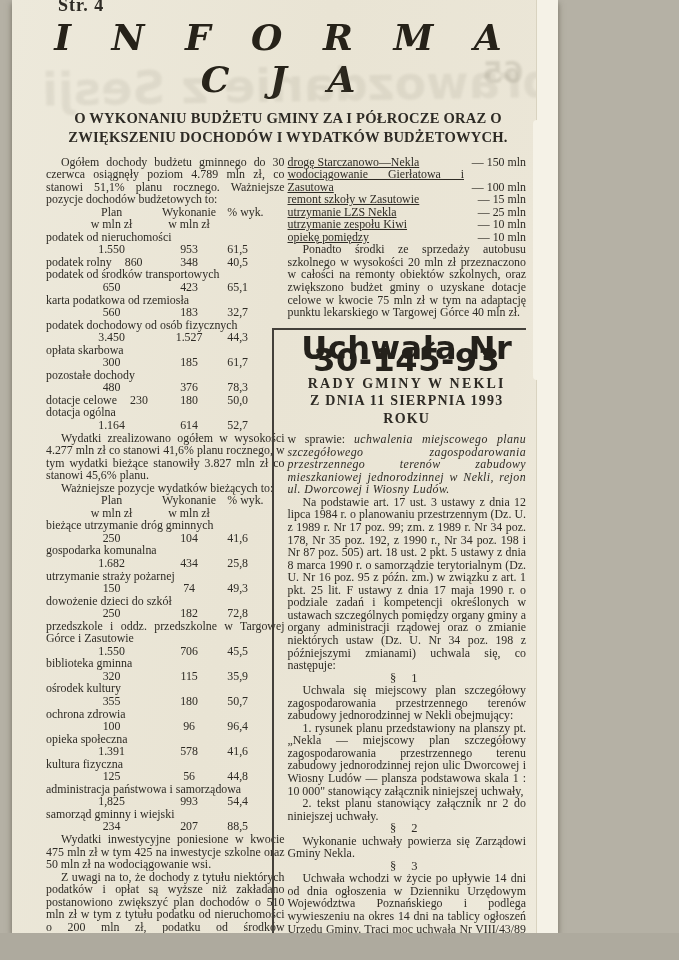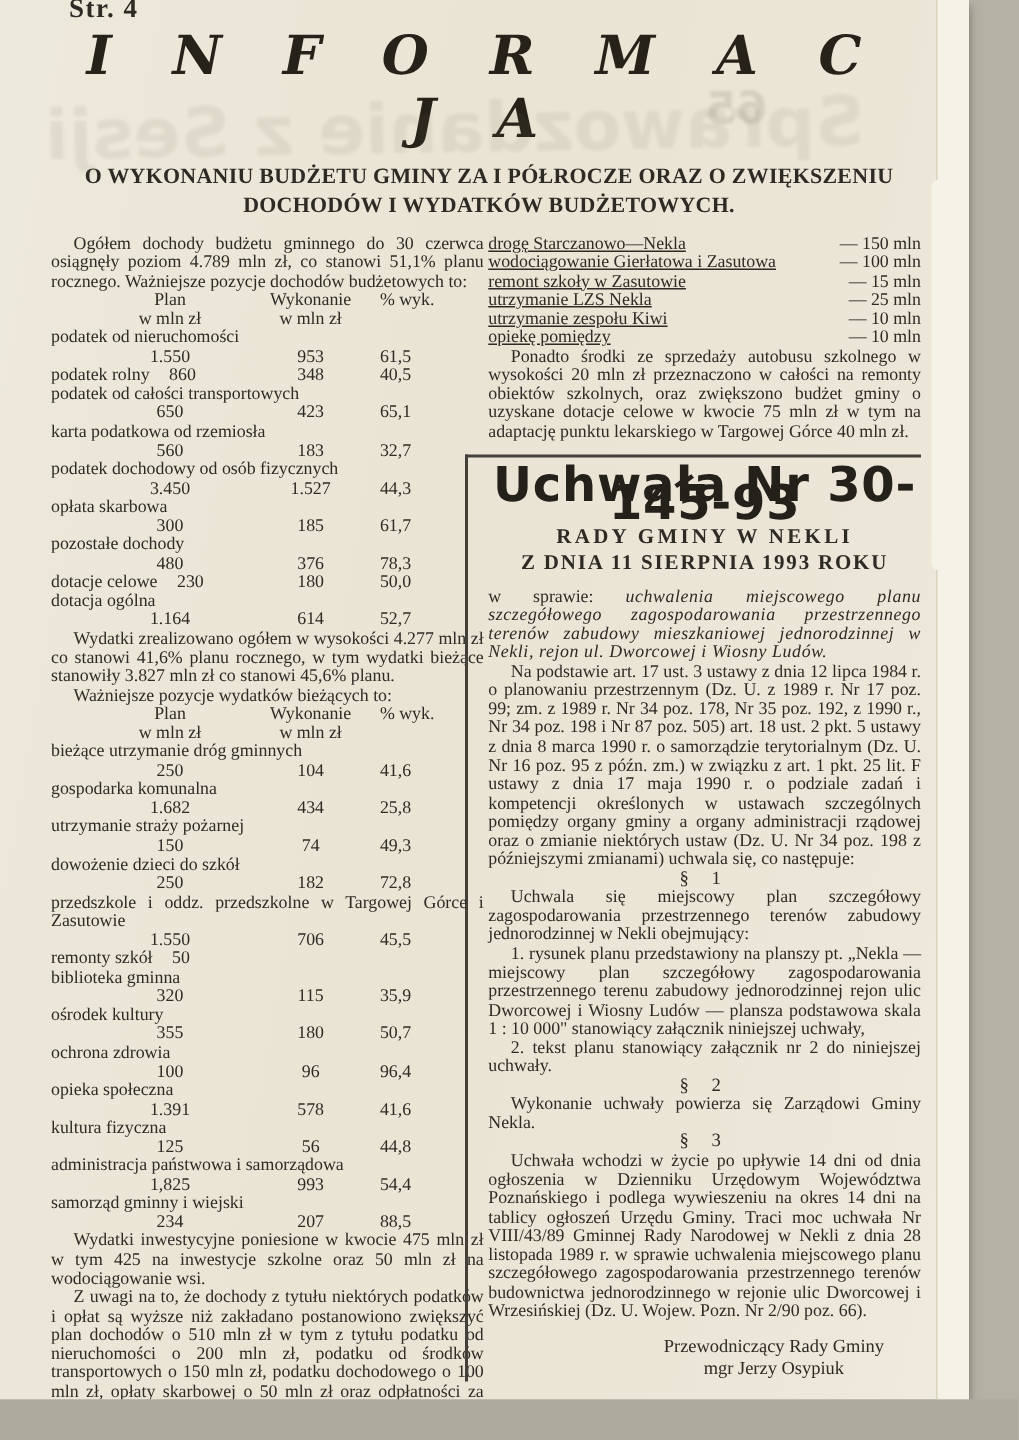--- a/index.html
+++ b/index.html
@@ -2,21 +2,21 @@
 <html><head>
 <meta charset="utf-8">
 <style>
   html,body{margin:0;padding:0;}
   body{
     width:679px;height:960px;position:relative;overflow:hidden;
     background:#b5b1a5;
     font-family:"Liberation Serif", serif;
   }
   .page{
-    position:absolute;left:0;top:0;width:646px;height:933px;
+    position:absolute;left:12px;top:0;width:546px;height:933px;
     background:linear-gradient(100deg,#ede9db 0%,#e9e4d4 45%,#ebe6d7 80%,#efebdd 100%);
     overflow:hidden;
     box-shadow:0 3px 6px rgba(60,55,40,.55);
     color:#2e2b25;
   }
   
   .edge-strip{
     position:absolute;right:0;top:0;width:21px;height:100%;
     background:#f5f2e7;
     border-left:1px solid #d9d3c0;
@@ -135,21 +135,21 @@
           <div class="bt-linerow">
             <span class="bt-label">podatek od nieruchomości</span>
           </div>
           <div class="bt-numrow">
             <span class="c-plan">1.550</span>
             <span class="c-wyk">953</span>
             <span class="c-proc">61,5</span>
           </div>
           <div class="bt-linerow"><span>podatek rolny</span><span class="inline-plan">860</span><span class="c-wyk">348</span><span class="c-proc">40,5</span></div>
           <div class="bt-linerow">
-            <span class="bt-label">podatek od całości transportowych</span>
+            <span class="bt-label">podatek od środków transportowych</span>
           </div>
           <div class="bt-numrow">
             <span class="c-plan">650</span>
             <span class="c-wyk">423</span>
             <span class="c-proc">65,1</span>
           </div>
           <div class="bt-linerow">
             <span class="bt-label">karta podatkowa od rzemiosła</span>
           </div>
           <div class="bt-numrow">
@@ -236,21 +236,20 @@
             <span class="c-proc">72,8</span>
           </div>
           <div class="bt-linerow">
             <span class="bt-label">przedszkole i oddz. przedszkolne w Targowej Górce i Zasutowie</span>
           </div>
           <div class="bt-numrow">
             <span class="c-plan">1.550</span>
             <span class="c-wyk">706</span>
             <span class="c-proc">45,5</span>
           </div>
-          <div class="bt-linerow"><span>remonty szkół</span><span class="inline-plan">50</span></div>
           <div class="bt-linerow">
             <span class="bt-label">biblioteka gminna</span>
           </div>
           <div class="bt-numrow">
             <span class="c-plan">320</span>
             <span class="c-wyk">115</span>
             <span class="c-proc">35,9</span>
           </div>
           <div class="bt-linerow">
             <span class="bt-label">ośrodek kultury</span>

